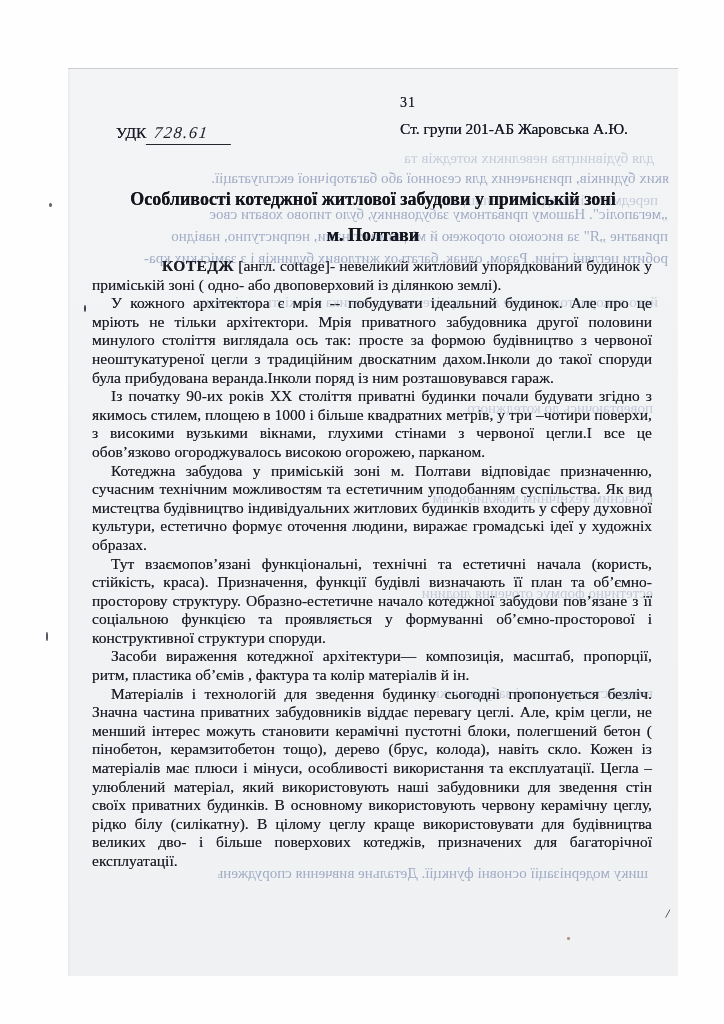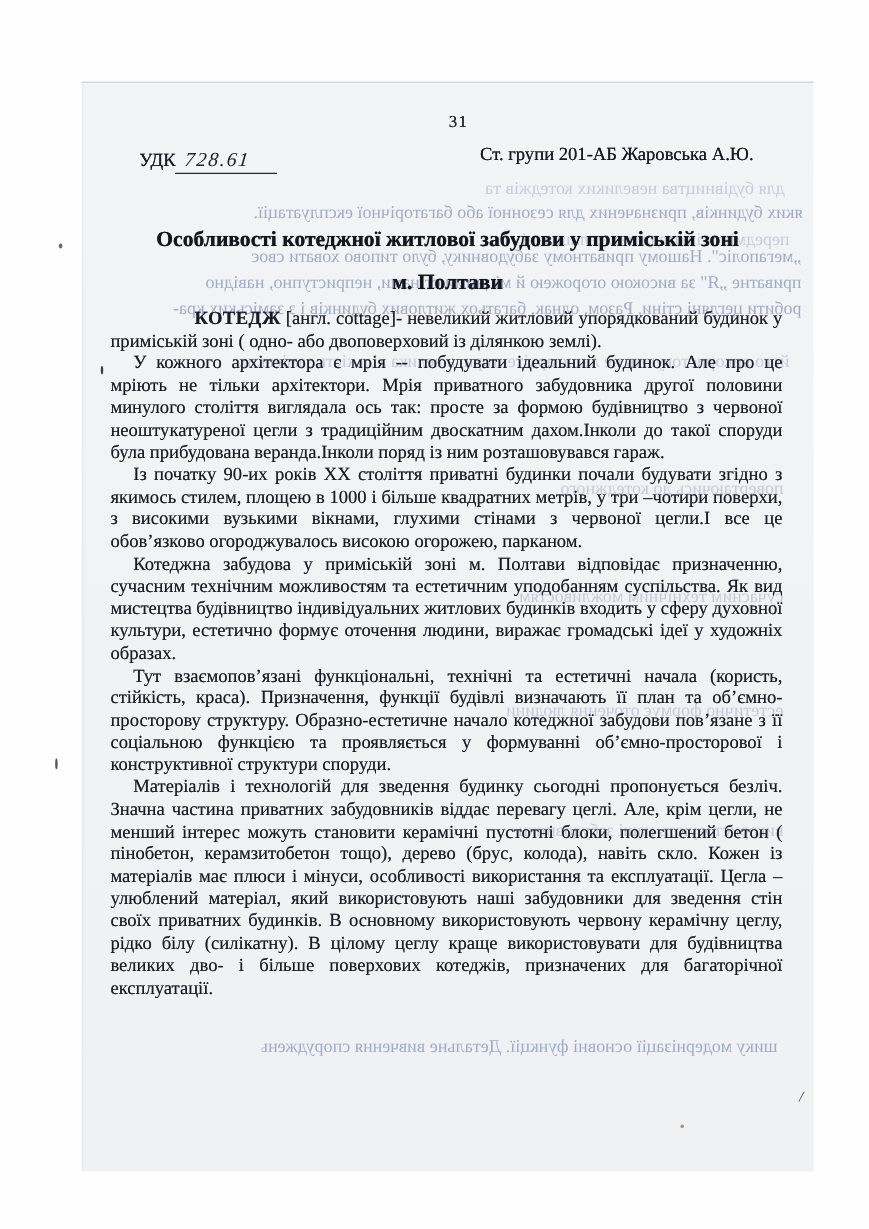--- a/index.html
+++ b/index.html
@@ -21,21 +21,21 @@
   .bleed-line{
     position:absolute;height:18px;overflow:hidden;white-space:nowrap;
     transform:scaleX(-1);
     color:#a7b1c8;filter:blur(0.6px);
     font-size:15px;line-height:18px;opacity:.6;
   }
   .bleed-line.strong{opacity:.95;color:#9ca8c3;}
   
   .content{position:absolute;inset:0;z-index:2;color:#1a1b24;}
   .page-number{
-    position:absolute;left:306px;top:26px;
+    position:absolute;left:332px;top:26px;
     font-size:14px;letter-spacing:1px;color:#23242e;
     text-shadow:0 0 .5px #23242e;
   }
   .header-row{position:absolute;left:0;top:48px;width:100%;}
   .udk{position:absolute;left:48px;top:6px;font-size:15.5px;color:#1c1d28;white-space:nowrap;}
   .udk-label{text-shadow:0 0 .5px #1c1d28;}
   .udk-value{
     display:inline-block;border-bottom:1.8px solid #26262f;
     padding:0 24px 1px 7px;margin-left:1px;
     font-style:italic;font-size:16.5px;letter-spacing:1.5px;
@@ -104,20 +104,21 @@
         <div>Особливості  котеджної житлової забудови у приміській зоні</div>
         <div>м. Полтави</div>
       </div>
 
       <div class="body-text">
         <p class="para first"><span class="lead">КОТЕДЖ</span><span> [англ. cottage]- невеликий житловий упорядкований  будинок у  приміській зоні ( одно- або двоповерховий  із  ділянкою  землі).</span></p>
         <p class="para"><span>У кожного архітектора є мрія -- побудувати ідеальний будинок. Але про це мріють не тільки архітектори. Мрія  приватного забудовника другої половини минулого століття  виглядала ось так:  просте за формою будівництво  з червоної неоштукатуреної  цегли  з традиційним  двоскатним дахом.Інколи до такої споруди була прибудована веранда.Інколи поряд із ним розташовувався гараж.</span></p>
         <p class="para"><span>Із початку  90-их років ХХ століття приватні  будинки почали будувати  згідно з якимось стилем, площею в 1000 і більше квадратних метрів, у три –чотири поверхи, з високими вузькими вікнами, глухими стінами з червоної цегли.І все це обов’язково огороджувалось високою огорожею, парканом.</span></p>
         <p class="para"><span>Котеджна забудова у приміській зоні  м. Полтави відповідає призначенню, сучасним  технічним  можливостям  та  естетичним  уподобанням  суспільства. Як вид мистецтва будівництво індивідуальних житлових будинків входить у сферу  духовної  культури,  естетично  формує  оточення  людини,  виражає громадські ідеї у художніх образах.</span></p>
         <p class="para"><span>Тут взаємопов’язані функціональні, технічні та естетичні  начала (користь, стійкість,  краса).  Призначення,  функції  будівлі   визначають  її  план  та об’ємно-просторову  структуру.  Образно-естетичне   начало  котеджної забудови пов’язане з її соціальною функцією та проявляється у формуванні об’ємно-просторової і конструктивної  структури споруди.</span></p>
+        <p class="para"><span>Засоби  вираження  котеджної  архітектури—  композиція,  масштаб, пропорції, ритм, пластика об’ємів , фактура та колір матеріалів й ін.</span></p>
         <p class="para"><span>Матеріалів  і  технологій  для  зведення  будинку  сьогодні  пропонується безліч.  Значна частина  приватних забудовників  віддає  перевагу цеглі. Але, крім  цегли, не менший інтерес можуть становити керамічні пустотні блоки, полегшений бетон ( пінобетон, керамзитобетон тощо), дерево (брус, колода), навіть  скло. Кожен із матеріалів має плюси і мінуси, особливості використання та експлуатації. Цегла –улюблений матеріал, який використовують наші забудовники для зведення стін своїх приватних будинків. В основному використовують червону керамічну цеглу, рідко білу (силікатну). В цілому цеглу краще  використовувати для  будівництва великих дво- і більше  поверхових котеджів, призначених для багаторічної експлуатації.</span></p>
       </div>
     </div>
   </div>
 
   <div class="speck s1"></div>
   <div class="speck s2"></div>
   <div class="speck s3"></div>
   <div class="speck s4"></div>
   <div class="edge-mark">/</div>

